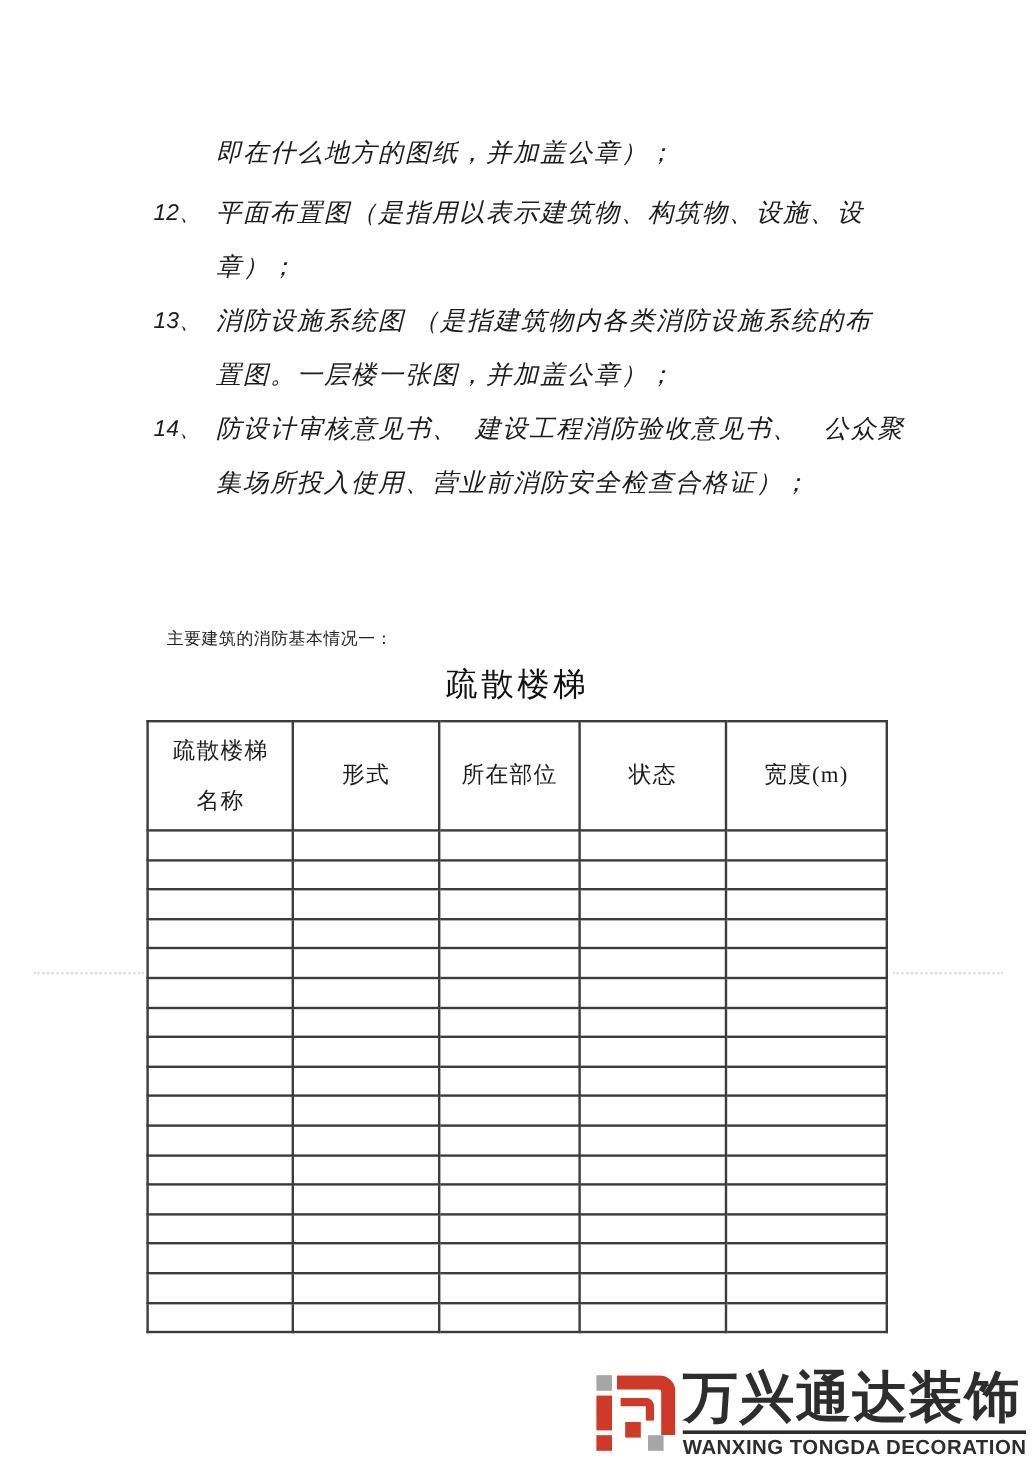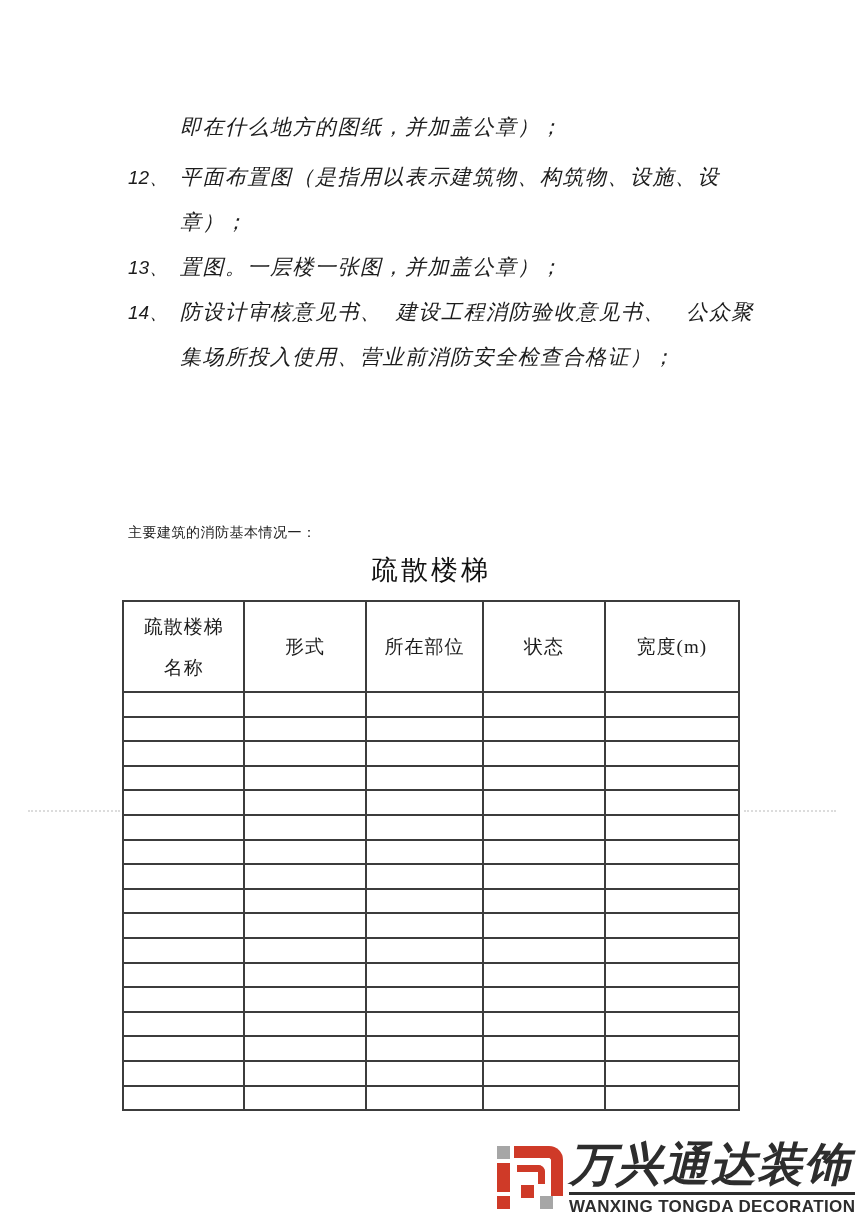--- a/index.html
+++ b/index.html
@@ -19,21 +19,21 @@
     font-family:"Liberation Sans","DejaVu Sans",sans-serif;
     font-size:19px; line-height:45px; letter-spacing:0;
   }
   .para-lines { flex:1; }
   .doc-line {
     font-size:21px; line-height:45px; letter-spacing:1.5px;
     white-space:pre;
   }
 
   
-  .section-note { position:absolute; left:128px; top:524px; font-size:14px; letter-spacing:0.5px; color:#222; }
+  .section-note { position:absolute; left:139px; top:524px; font-size:14px; letter-spacing:0.5px; color:#222; }
   .table-title { position:absolute; left:122px; top:552px; width:618px; text-align:center; font-size:27px; letter-spacing:3px; color:#111; }
 
   
   table.main-table {
     position:absolute; left:122px; top:600px; width:618px;
     border-collapse:collapse; table-layout:fixed;
   }
   .main-table th, .main-table td { border:2px solid #3c3c3c; padding:0; }
   .main-table thead th {
     height:89px; font-weight:normal; font-size:19px;
@@ -64,21 +64,21 @@
     border-top:7px solid var(--brand-red); border-right:7px solid var(--brand-red);
     border-top-right-radius:7px;
   }
   .m-redsq2 { left:24px; top:47px; width:13px; height:13px; background:var(--brand-red); }
   .m-graysq2 { left:43px; top:58px; width:13px; height:13px; background:var(--brand-gray); }
 
   .logo-text { margin-left:4px; }
   .logo-cn {
     font-family:"Liberation Sans","DejaVu Sans",sans-serif; font-weight:700;
     font-size:46px; line-height:52px; letter-spacing:1px;
-    color:var(--brand-text); white-space:nowrap;font-style:italic;
+    color:var(--brand-text); white-space:nowrap;
   }
   .logo-en {
     font-family:"Liberation Sans","DejaVu Sans",sans-serif; font-weight:700;
     font-size:17px; letter-spacing:0.4px; color:var(--brand-text);
     border-top:3px solid var(--brand-text); padding-top:2px; margin-top:2px;
     white-space:nowrap;
   }
 </style>
 </head>
 <body>
@@ -93,20 +93,21 @@
     <div class="para">
       <div class="para-num">12、</div>
       <div class="para-lines">
         <div class="doc-line">平面布置图（是指用以表示建筑物、构筑物、设施、设</div>
         <div class="doc-line">章）；</div>
       </div>
     </div>
     <div class="para">
       <div class="para-num">13、</div>
       <div class="para-lines">
+        <div class="doc-line">消防设施系统图 （是指建筑物内各类消防设施系统的布</div>
         <div class="doc-line">置图。一层楼一张图，并加盖公章）；</div>
       </div>
     </div>
     <div class="para">
       <div class="para-num">14、</div>
       <div class="para-lines">
         <div class="doc-line">防设计审核意见书、  建设工程消防验收意见书、   公众聚</div>
         <div class="doc-line">集场所投入使用、营业前消防安全检查合格证）；</div>
       </div>
     </div>

